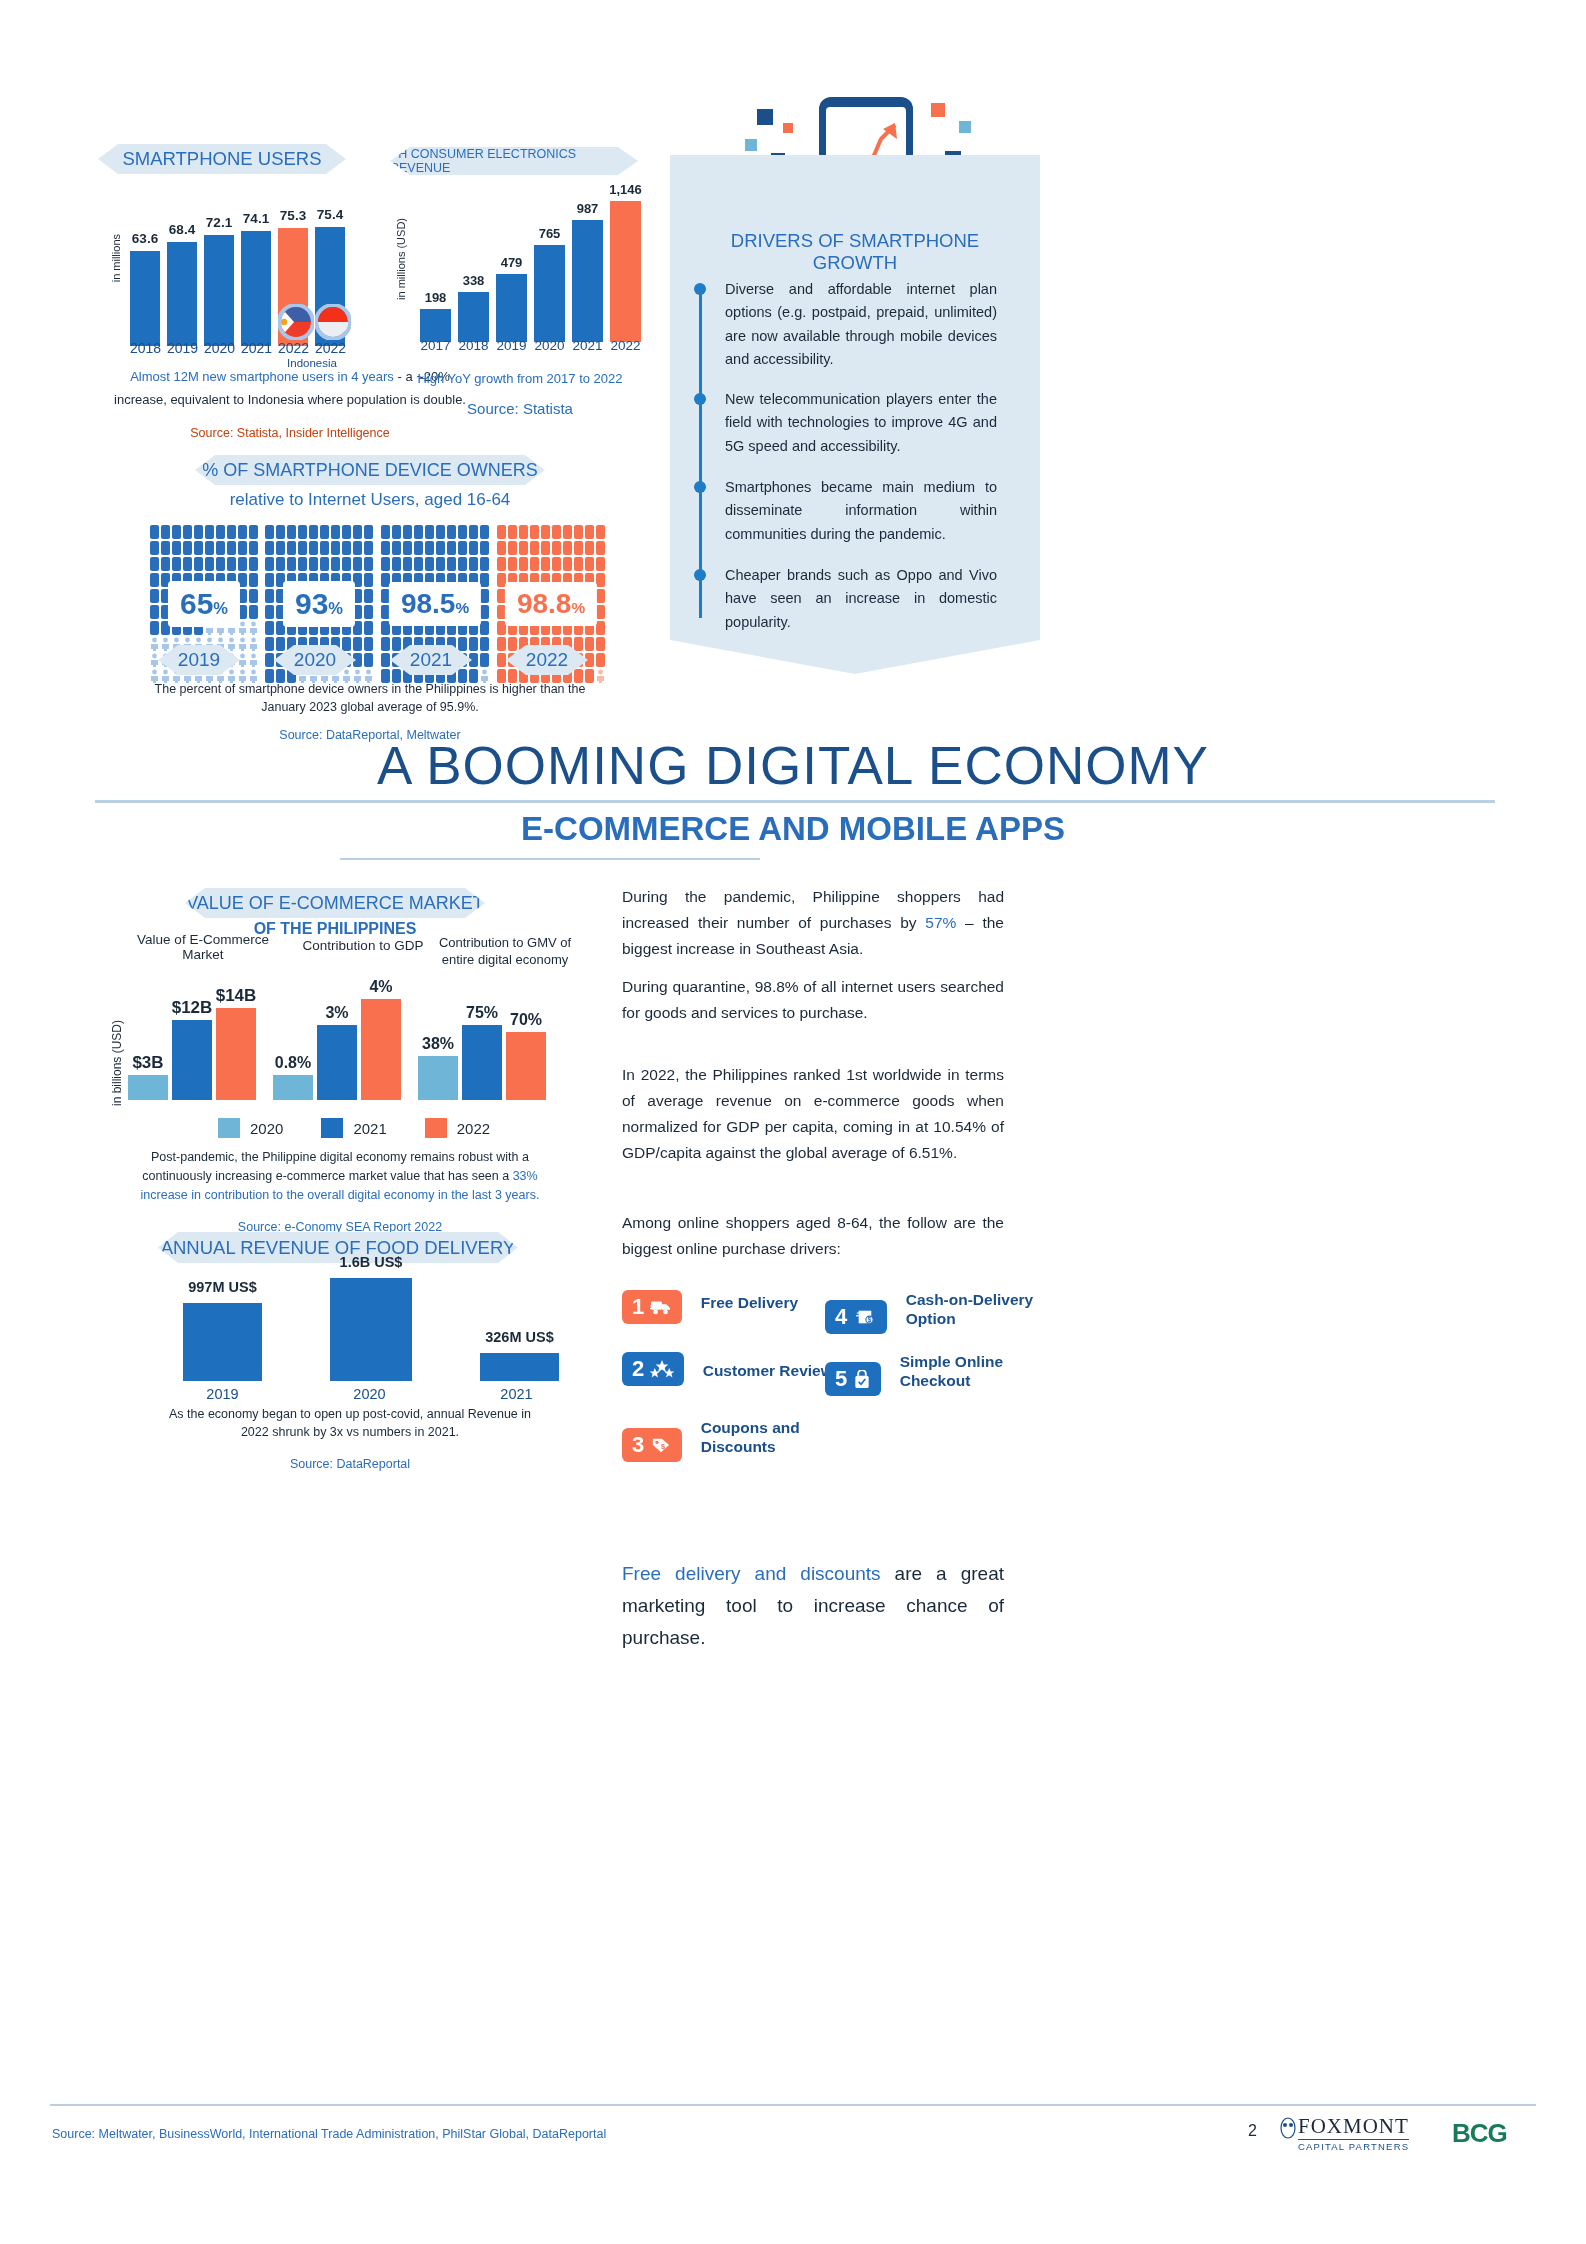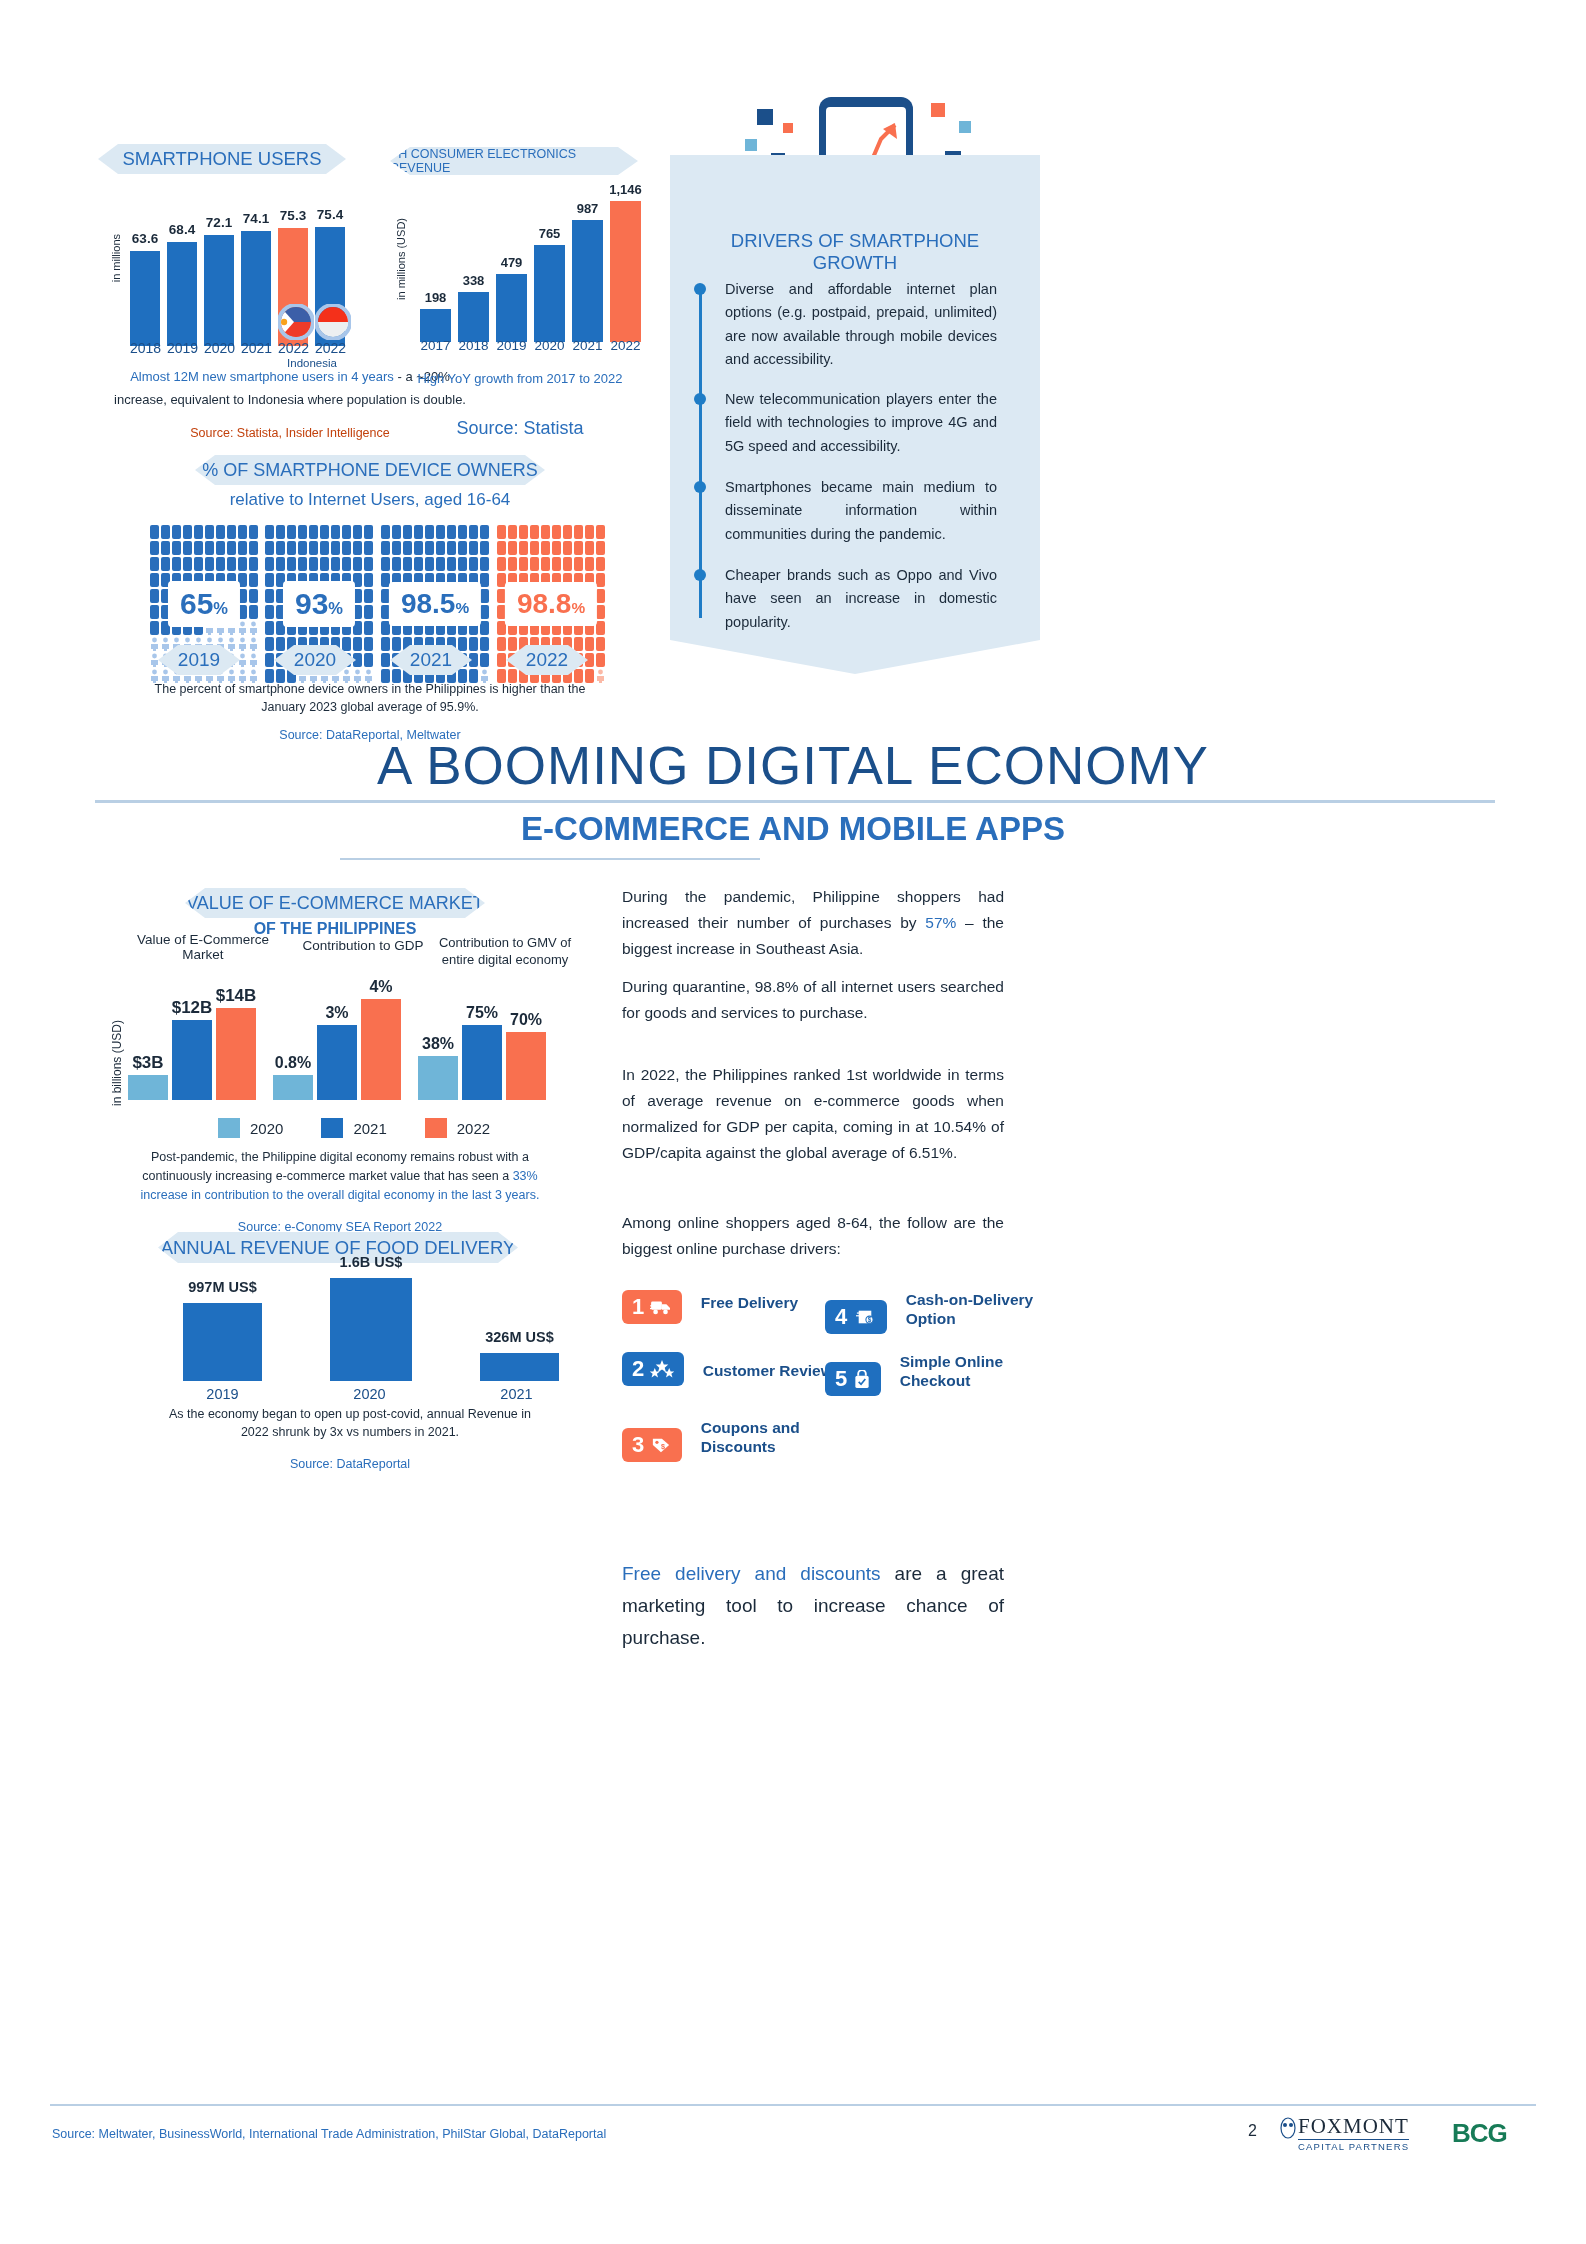--- a/index.html
+++ b/index.html
@@ -200,21 +200,21 @@
     <div style="width:31px; font-size:13.5px;">2017</div>
     <div style="width:31px; font-size:13.5px;">2018</div>
     <div style="width:31px; font-size:13.5px;">2019</div>
     <div style="width:31px; font-size:13.5px;">2020</div>
     <div style="width:31px; font-size:13.5px;">2021</div>
     <div style="width:31px; font-size:13.5px;">2022</div>
   </div>
 
   <div style="position:absolute; left:400px; top:370px; width:240px;" class="cap">
     <div style="font-size:13px;" class="blue">High YoY growth from 2017 to 2022</div>
-    <div style="font-size:18px; margin-top:26px;" class="blue">Source: Statista</div>
+    <div style="font-size:15px; margin-top:9px;" class="blue">Source: Statista</div>
   </div>
 
   <div style="position:absolute; left:195px; top:455px;">
     <div class="banner" style="width:350px; height:30px; font-size:18px;">
       <span>% OF SMARTPHONE DEVICE OWNERS</span>
     </div>
   </div>
   <div style="position:absolute; left:150px; top:490px; width:440px; text-align:center; font-size:17px;" class="blue">relative to Internet Users, aged 16-64</div>
 
   <div style="position:absolute; left:150px; top:525px;">

